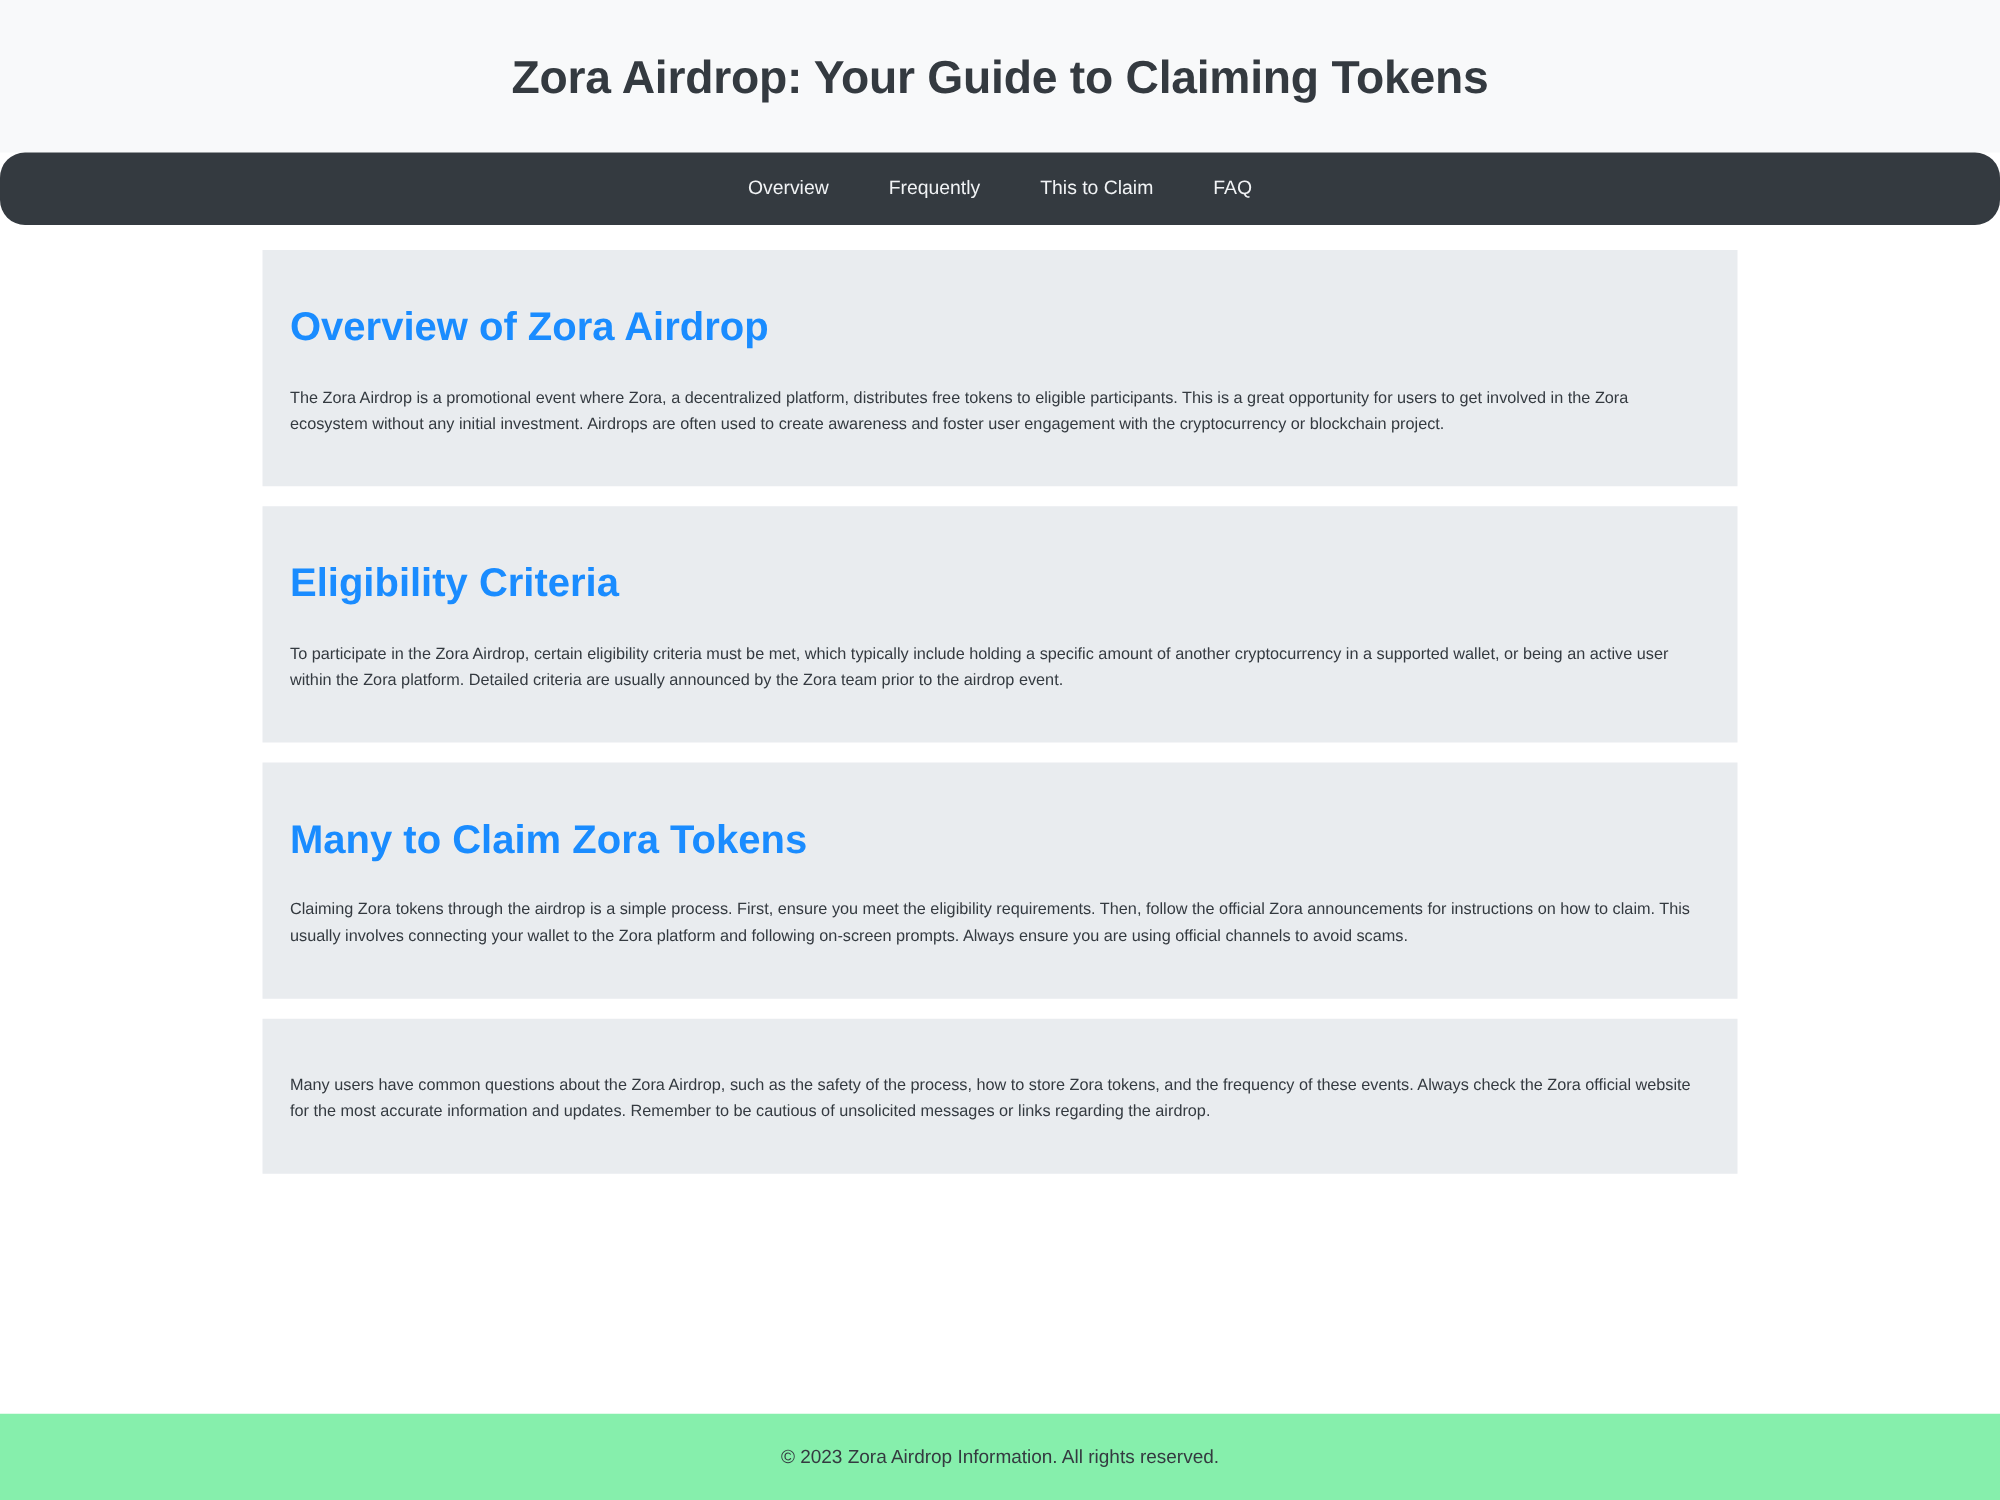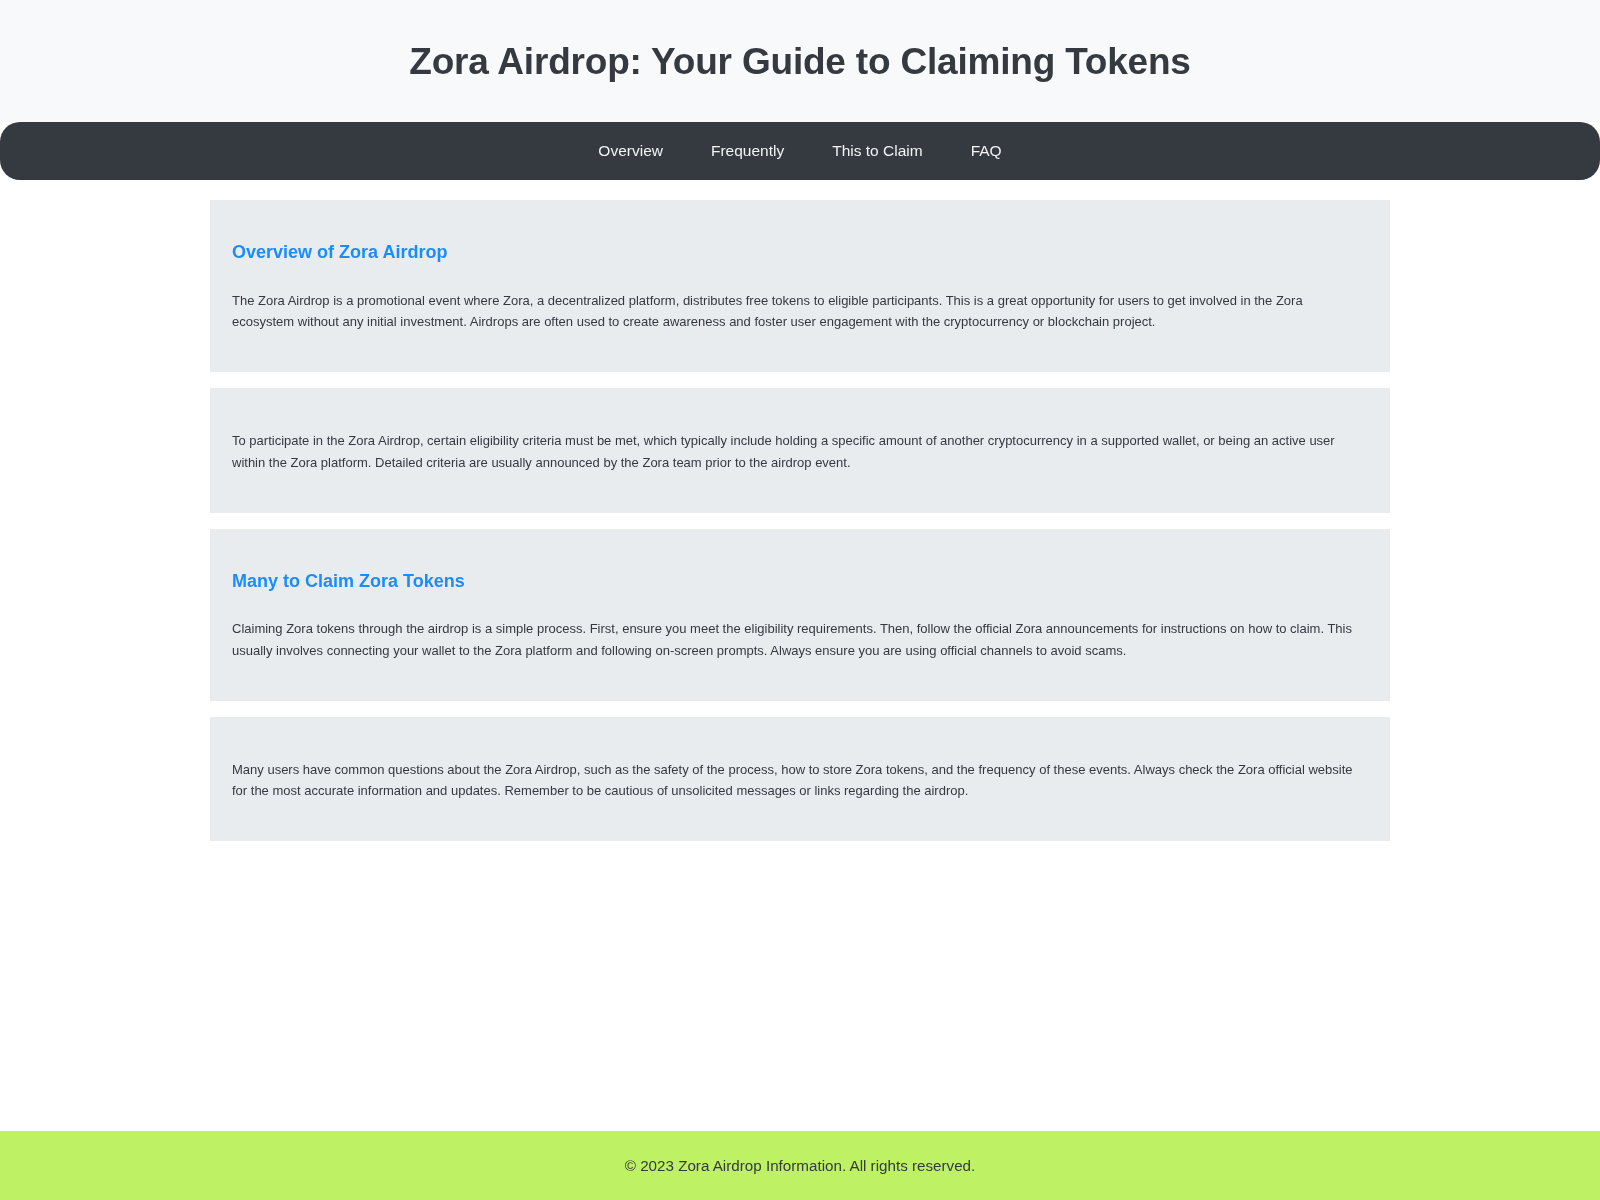--- a/index.html
+++ b/index.html
@@ -72,35 +72,35 @@
     width: 1180px;
     max-width: 100%;
   }
   .section-card {
     background: #e9ecef;
     margin-bottom: 16px;
     padding: 42px 22px 40px 22px;
   }
   .section-card h2 {
     margin: 0 0 26px 0;
-    font-size: 18px;
+    font-size: 32px;
     font-weight: bold;
     color: #1a8cff;
     line-height: 1.2;
   }
   .section-card p {
     margin: 0;
     font-size: 13px;
     line-height: 1.63;
     color: #343a40;
   }
 
   
   .page-footer {
-    background: #bef264;
+    background: #86efac;
     padding: 26px 28px;
     text-align: center;
     flex-shrink: 0;
   }
   .page-footer p {
     margin: 0;
     font-size: 15.2px;
     color: #343a40;
   }
 </style>
@@ -130,20 +130,21 @@
 
 <main class="main">
   <div class="container">
 
     <section class="section-card">
       <h2>Overview of Zora Airdrop</h2>
       <p>The Zora Airdrop is a promotional event where Zora, a decentralized platform, distributes free tokens to eligible participants. This is a great opportunity for users to get involved in the Zora ecosystem without any initial investment. Airdrops are often used to create awareness and foster user engagement with the cryptocurrency or blockchain project.</p>
     </section>
 
     <section class="section-card">
+      <h2>Eligibility Criteria</h2>
       <p>To participate in the Zora Airdrop, certain eligibility criteria must be met, which typically include holding a specific amount of another cryptocurrency in a supported wallet, or being an active user within the Zora platform. Detailed criteria are usually announced by the Zora team prior to the airdrop event.</p>
     </section>
 
     <section class="section-card">
       <h2>Many to Claim Zora Tokens</h2>
       <p>Claiming Zora tokens through the airdrop is a simple process. First, ensure you meet the eligibility requirements. Then, follow the official Zora announcements for instructions on how to claim. This usually involves connecting your wallet to the Zora platform and following on-screen prompts. Always ensure you are using official channels to avoid scams.</p>
     </section>
 
     <section class="section-card">
       <p>Many users have common questions about the Zora Airdrop, such as the safety of the process, how to store Zora tokens, and the frequency of these events. Always check the Zora official website for the most accurate information and updates. Remember to be cautious of unsolicited messages or links regarding the airdrop.</p>

